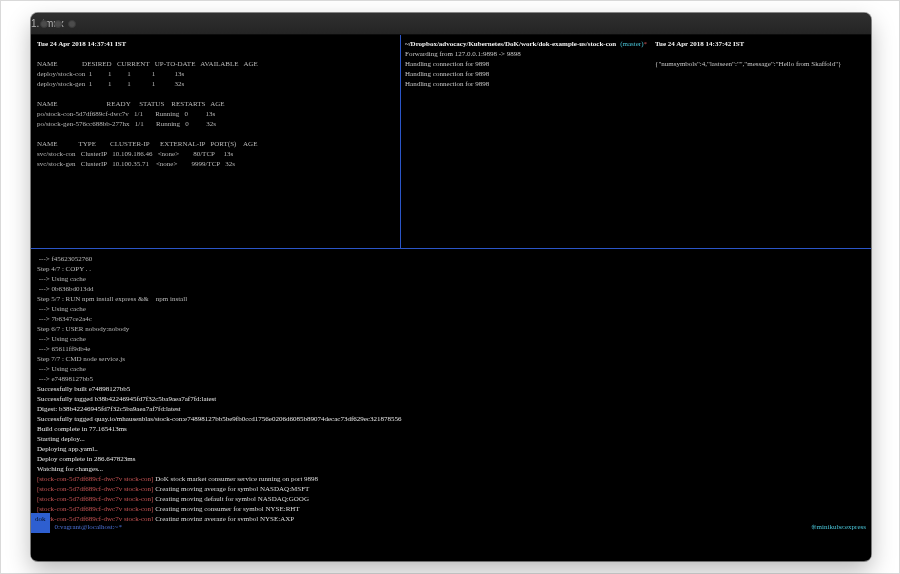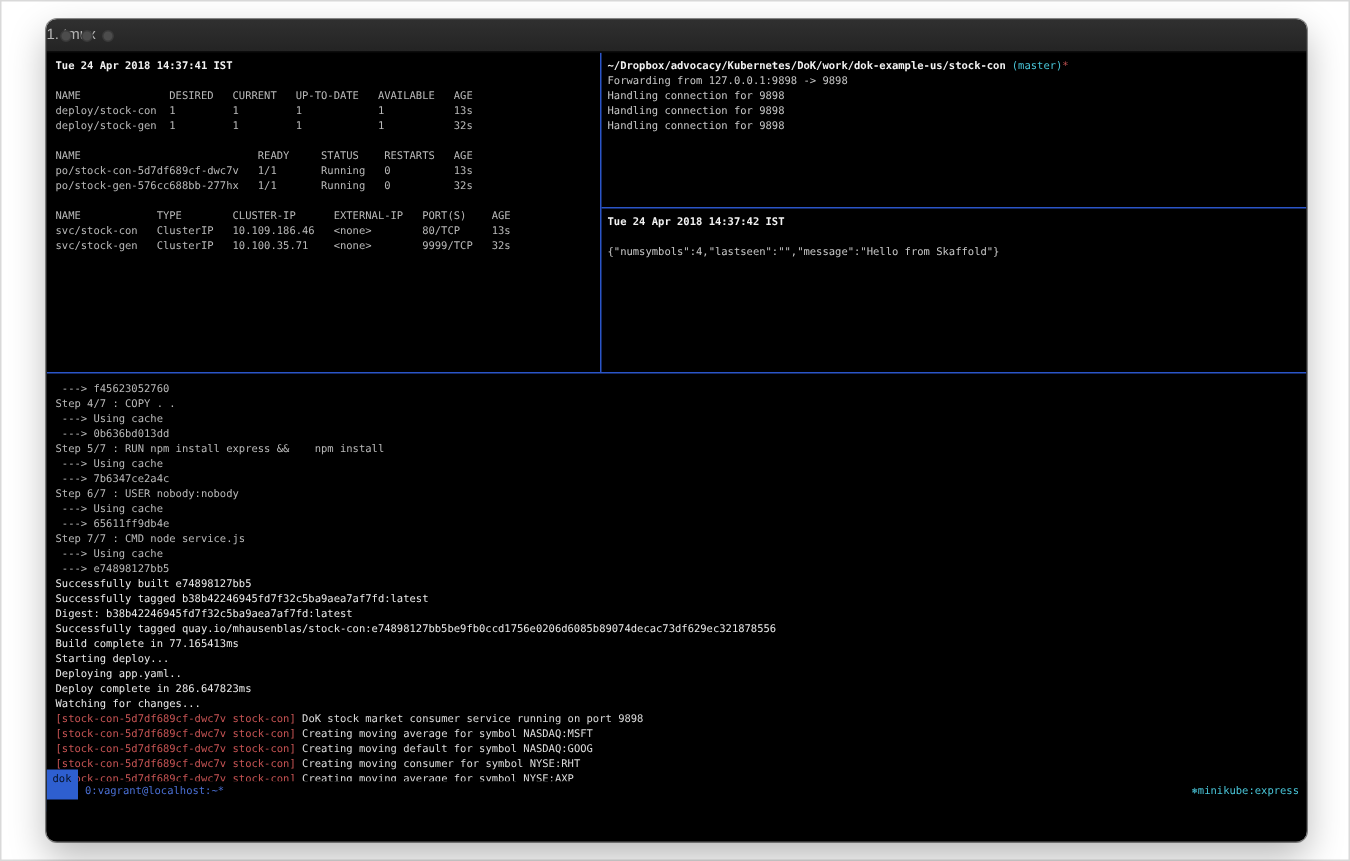--- a/index.html
+++ b/index.html
@@ -17,27 +17,27 @@
     display:flex; align-items:center;
   }
   .lights { display:flex; gap:6px; margin-left:9px; z-index:2; }
   .light { width:8px; height:8px; border-radius:50%; background:#4c4c4c; border:1px solid #3a3a3a; }
   .wtitle {
     position:absolute; left:0; right:0; text-align:left;
     font-family:"Liberation Sans", sans-serif; font-size:10px; color:#b4b4b4;
   }
   .terminal {
     height:525px; background:#000; color:#c7c7c7;
-    font-size:7px; line-height:10px; display:flex; flex-direction:column; overflow:hidden;
+    font-size:7px; line-height:10px; display:flex; flex-direction:column; overflow:hidden;font-family:Liberation Serif, serif;
   }
   .top-region { display:flex; height:213px; }
   .pane { overflow:hidden; }
   .pane-left { width:369px; padding:4px 6px; }
   .vborder { width:1px; background:#2b55c8; }
-  .pane-right { flex:1; display:flex; flex-direction:column; }
+  .pane-right { flex:1; display:flex; flex-direction:row; }
   .pane-right-top { height:103px; padding:4px 4px; }
   .hborder { height:1px; background:#2b55c8; }
   .pane-right-bottom { flex:1; padding:4px 4px; }
   .pane-bottom { height:272px; padding:5px 6px; }
   .filler { flex:1; background:#000; }
   .block { white-space:pre; }
   .logline { white-space:pre; color:#dcdcdc; }
   .mt { margin-top:10px; }
   .bold-white { color:#f2f2f2; font-weight:bold; }
   .dim { color:#b9b9b9; }

